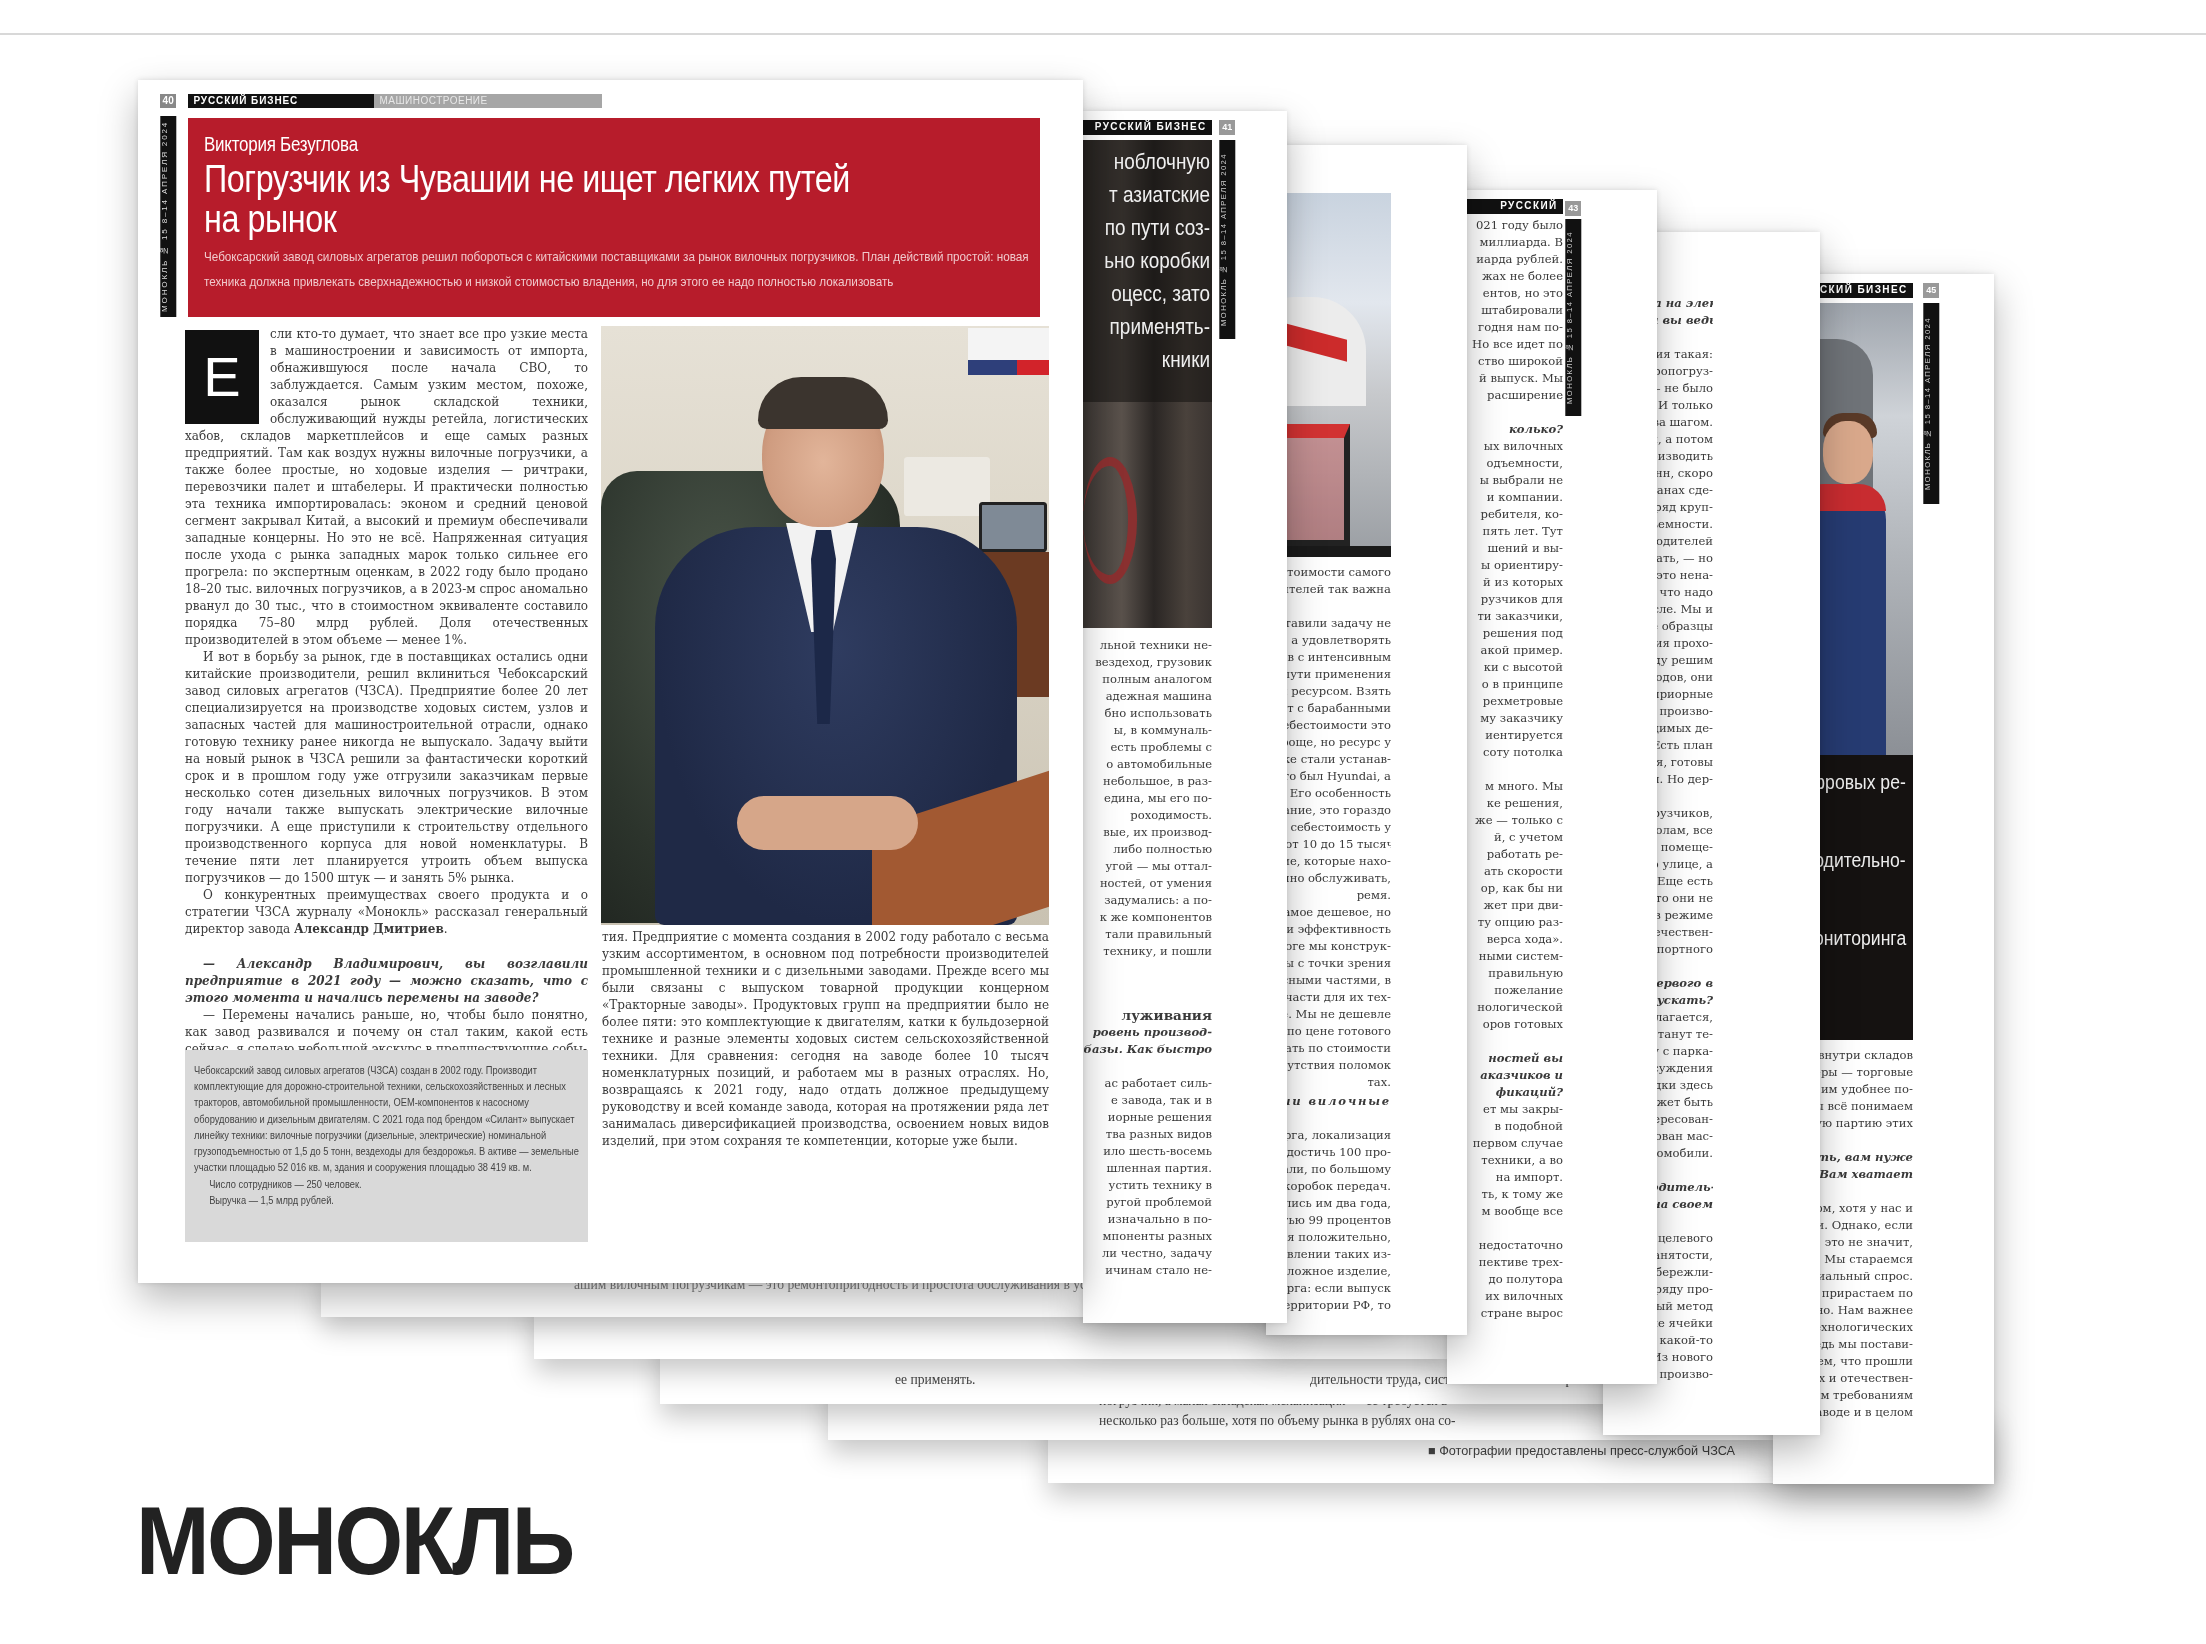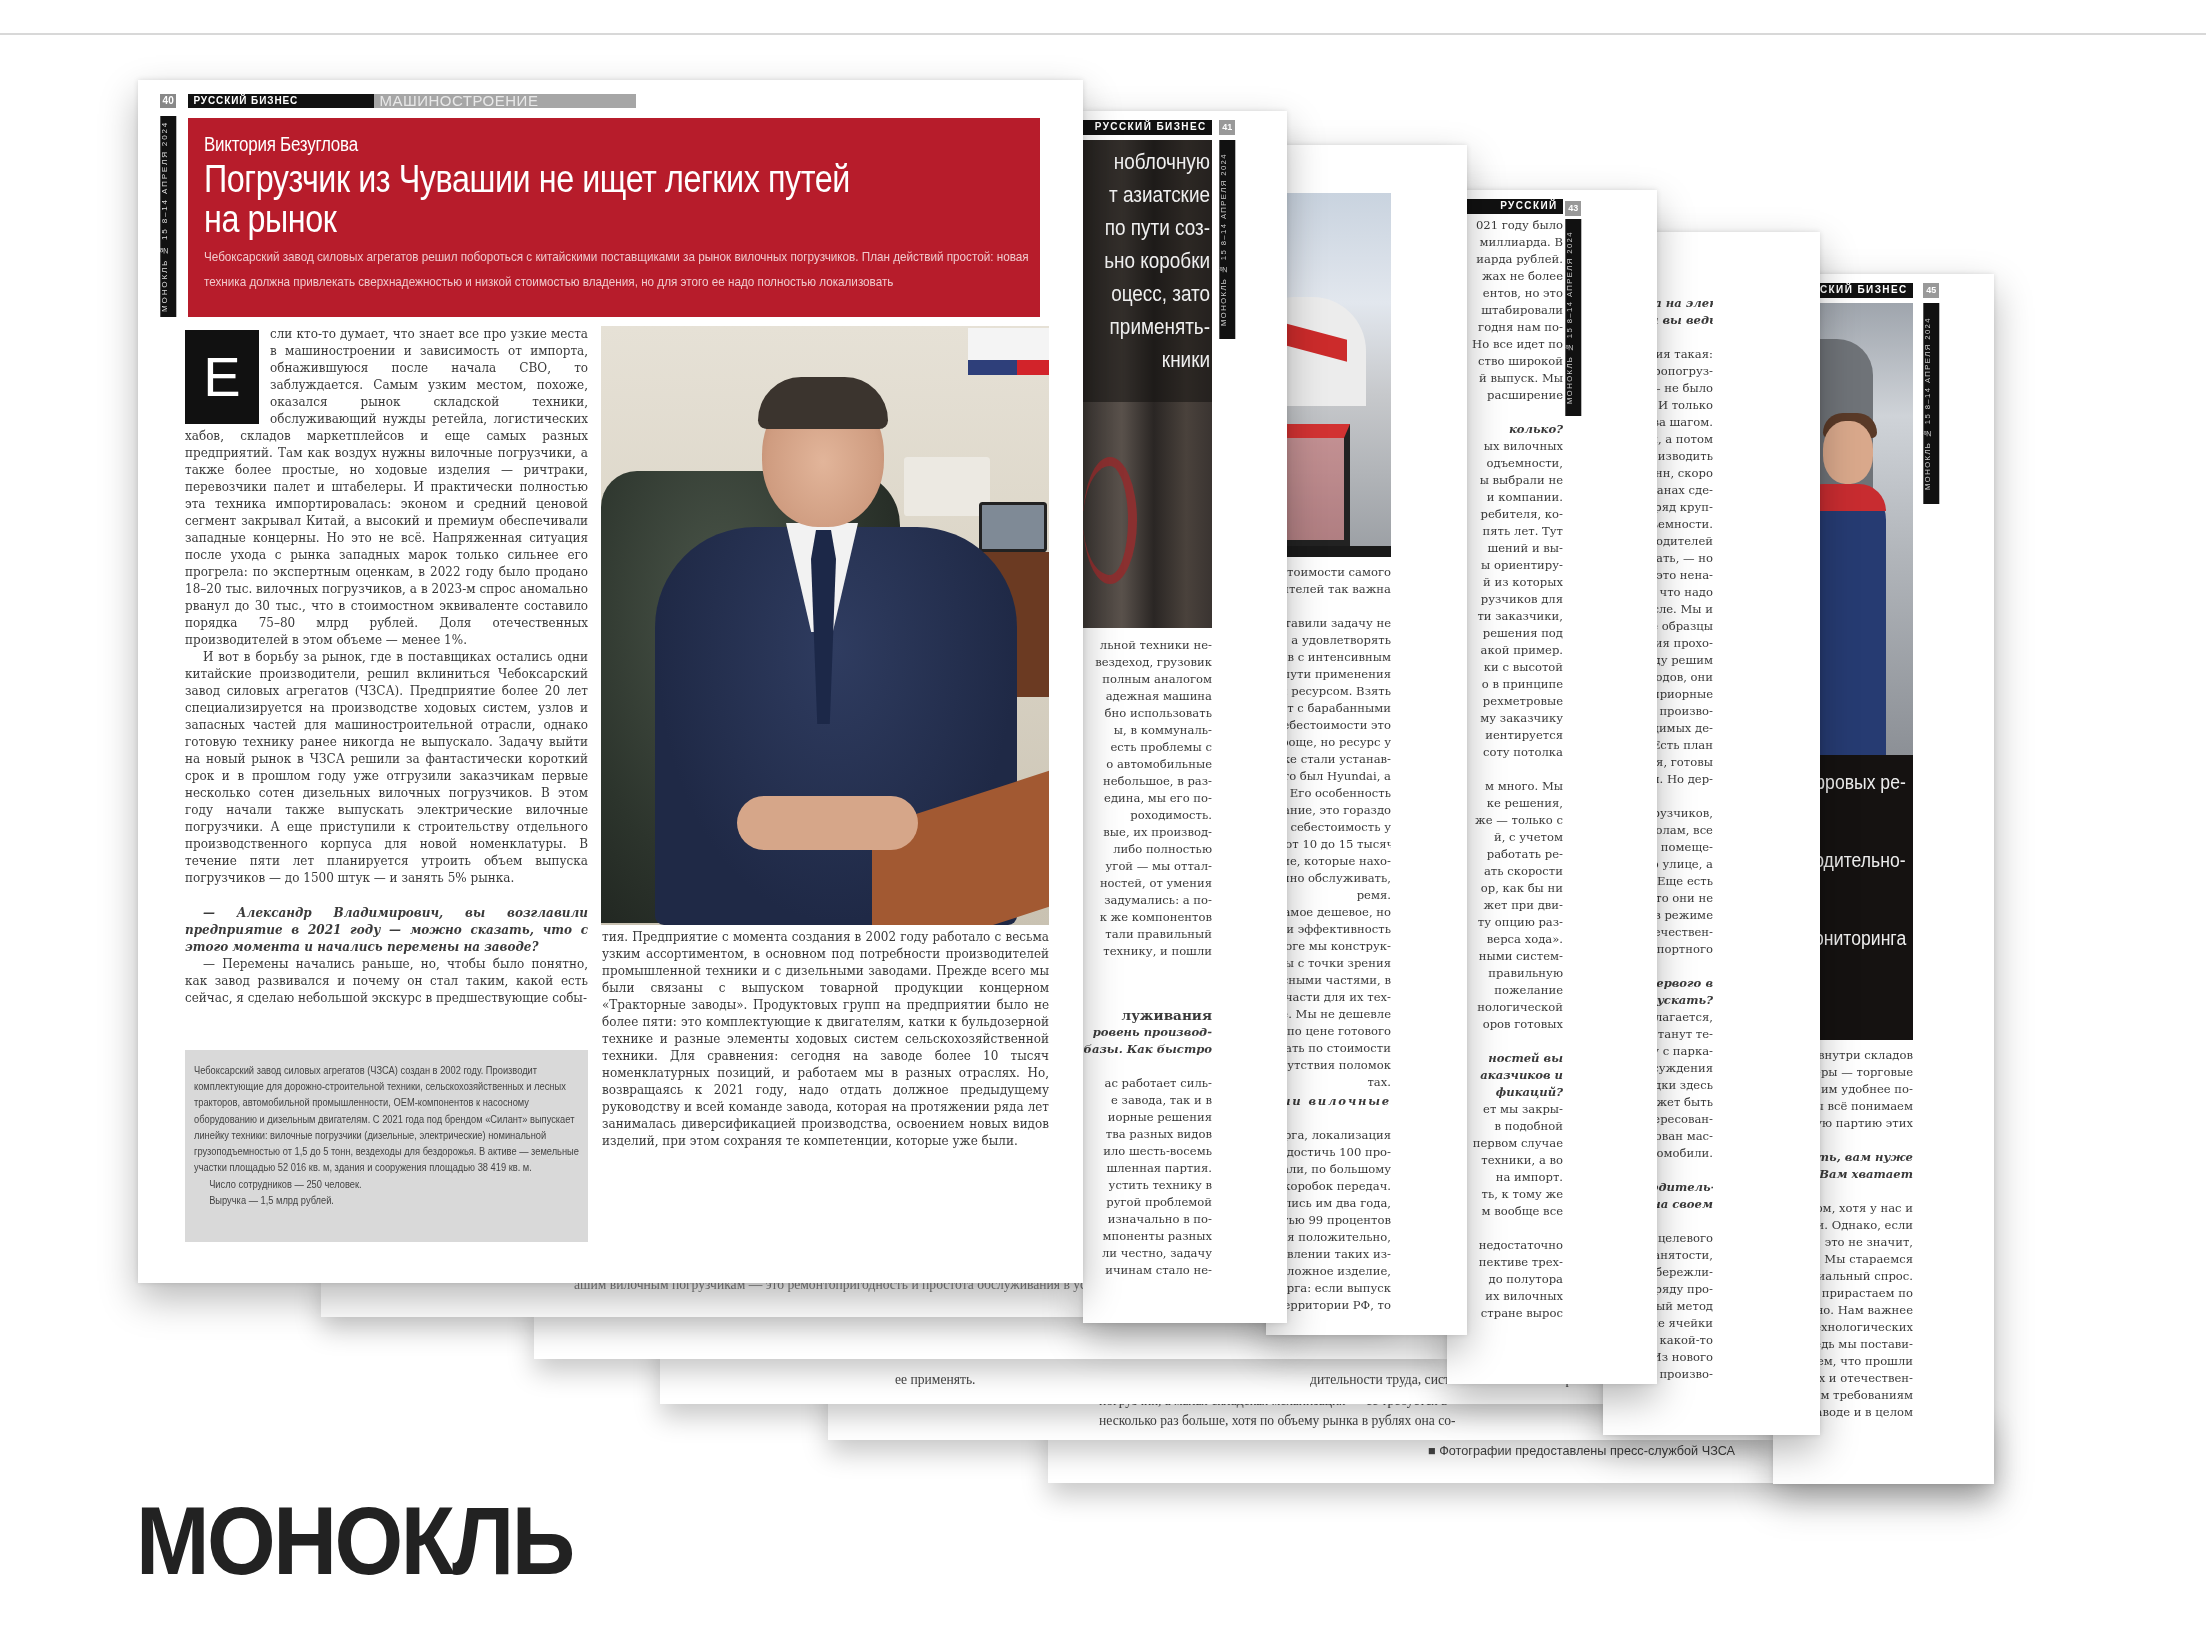--- a/index.html
+++ b/index.html
@@ -26,22 +26,22 @@
   #s43 { left: 660px; top: 1330px; width: 959px; height: 74px; z-index: 2; }
   #s44 { left: 828px; top: 1366px; width: 945px; height: 74px; z-index: 1; }
   #s45 { left: 1048px; top: 1411px; width: 946px; height: 72px; z-index: 0; }
   .strip .ln { position: absolute; font-family: "Liberation Serif", serif; font-size: 13.6px; color: #444; white-space: nowrap; }
 
   
   .hdr-num { position: absolute; left: 22px; top: 13.6px; width: 16.3px; height: 14.5px; background: #888; color: #fff;
              font-family: "Liberation Sans", sans-serif; font-size: 10px; font-weight: bold; text-align: center; line-height: 14.5px; }
   .hdr-section { position: absolute; left: 50px; top: 13.6px; width: 186px; height: 14.5px; background: #111; color: #fff;
                  font-family: "Liberation Sans", sans-serif; font-size: 10px; font-weight: bold; letter-spacing: 0.9px; line-height: 14.5px; padding-left: 5.4px; }
-  .hdr-rubric { position: absolute; left: 236px; top: 13.6px; width: 262px; height: 14.5px; background: #a6a6a6; color: #e8e8e8;
-                font-family: "Liberation Sans", sans-serif; font-size: 15px; line-height: 14.5px; padding-left: 5.4px; letter-spacing: 0.5px; }
+  .hdr-rubric { position: absolute; left: 236px; top: 13.6px; width: 228px; height: 14.5px; background: #a6a6a6; color: #e8e8e8;
+                font-family: "Liberation Sans", sans-serif; font-size: 10px; line-height: 14.5px; padding-left: 5.4px; letter-spacing: 0.5px; }
 
   .vert-tag { position: absolute; background: #111; color: #ddd; font-family: "Liberation Sans", sans-serif; font-size: 8.1px;
               letter-spacing: 1.8px; writing-mode: vertical-rl; transform: rotate(180deg); text-align: center; padding: 5.4px 0; white-space: nowrap; }
   #p40 .vert-tag { left: 22px; top: 36px; width: 16.3px; height: 201px; }
 
   .red-box { position: absolute; left: 50px; top: 38px; width: 852px; height: 199px; background: #b71c2b; color: #fff;
              font-family: Liberation Sans, sans-serif; padding: 14.5px 16.3px; }
   .red-box .author { font-size: 20px; letter-spacing: -0.3px; transform: scaleX(0.85); transform-origin: left; }
   .red-box .title { font-size: 38px; line-height: 40px; margin-top: 3.6px; transform: scaleX(0.85); transform-origin: left; width: 796px; letter-spacing: -0.5px; }
   .red-box .lead { font-size: 13.6px; line-height: 25px; margin-top: 5.4px; color: #f0c9cc; transform: scaleX(0.86); transform-origin: left; width: 977px; }
@@ -474,20 +474,21 @@
   <div class="red-box">
     <div class="author">Виктория Безуглова</div>
     <div class="title">Погрузчик из Чувашии не ищет легких путей на рынок</div>
     <div class="lead">Чебоксарский завод силовых агрегатов решил побороться с китайскими поставщиками за рынок вилочных погрузчиков. План действий простой: новая техника должна привлекать сверхнадежностью и низкой стоимостью владения, но для этого ее надо полностью локализовать</div>
   </div>
 
   <div class="col" id="col1">
     <div class="dropcap">Е</div>
     <p class="noindent">сли кто-то думает, что знает все про узкие места в машиностроении и зависимость от импорта, обнажившуюся после начала СВО, то заблуждается. Самым узким местом, похоже, оказался рынок складской техники, обслуживающий нужды ретейла, логистических хабов, складов маркетплейсов и еще самых разных предприятий. Там как воздух нужны вилочные погрузчики, а также более простые, но ходовые изделия — ричтраки, перевозчики палет и штабелеры. И практически полностью эта техника импортировалась: эконом и средний ценовой сегмент закрывал Китай, а высокий и премиум обеспечивали западные концерны. Но это не всё. Напряженная ситуация после ухода с рынка западных марок только сильнее его прогрела: по экспертным оценкам, в 2022 году было продано 18–20 тыс. вилочных погрузчиков, а в 2023-м спрос аномально рванул до 30 тыс., что в стоимостном эквиваленте составило порядка 75–80 млрд рублей. Доля отечественных производителей в этом объеме — менее 1%.</p>
     <p>И вот в борьбу за рынок, где в поставщиках остались одни китайские производители, решил вклиниться Чебоксарский завод силовых агрегатов (ЧЗСА). Предприятие более 20 лет специализируется на производстве ходовых систем, узлов и запасных частей для машиностроительной отрасли, однако готовую технику ранее никогда не выпускало. Задачу выйти на новый рынок в ЧЗСА решили за фантастически короткий срок и в прошлом году уже отгрузили заказчикам первые несколько сотен дизельных вилочных погрузчиков. В этом году начали также выпускать электрические вилочные погрузчики. А еще приступили к строительству отдельного производственного корпуса для новой номенклатуры. В течение пяти лет планируется утроить объем выпуска погрузчиков — до 1500 штук — и занять 5% рынка.</p>
+    <p><span>О конкурентных преимуществах своего продукта и о стратегии ЧЗСА журналу «Монокль» рассказал генеральный директор завода </span><b>Александр Дмитриев</b><span>.</span></p>
     <p class="q">— Александр Владимирович, вы возглавили предприятие в 2021 году — можно сказать, что с этого момента и начались перемены на заводе?</p>
     <p>— Перемены начались раньше, но, чтобы было понятно, как завод развивался и почему он стал таким, какой есть сейчас, я сделаю небольшой экскурс в предшествующие собы-</p>
   </div>
 
   <div class="info-box">
     <div>Чебоксарский завод силовых агрегатов (ЧЗСА) создан в 2002 году. Производит комплектующие для дорожно-строительной техники, сельскохозяйственных и лесных тракторов, автомобильной промышленности, ОЕМ-компонентов к насосному оборудованию и дизельным двигателям. С 2021 года под брендом «Силант» выпускает линейку техники: вилочные погрузчики (дизельные, электрические) номинальной грузоподъемностью от 1,5 до 5 тонн, вездеходы для бездорожья. В активе — земельные участки площадью 52 016 кв. м, здания и сооружения площадью 38 419 кв. м.</div>
     <div class="ind">Число сотрудников — 250 человек.</div>
     <div class="ind">Выручка — 1,5 млрд рублей.</div>
   </div>
 

